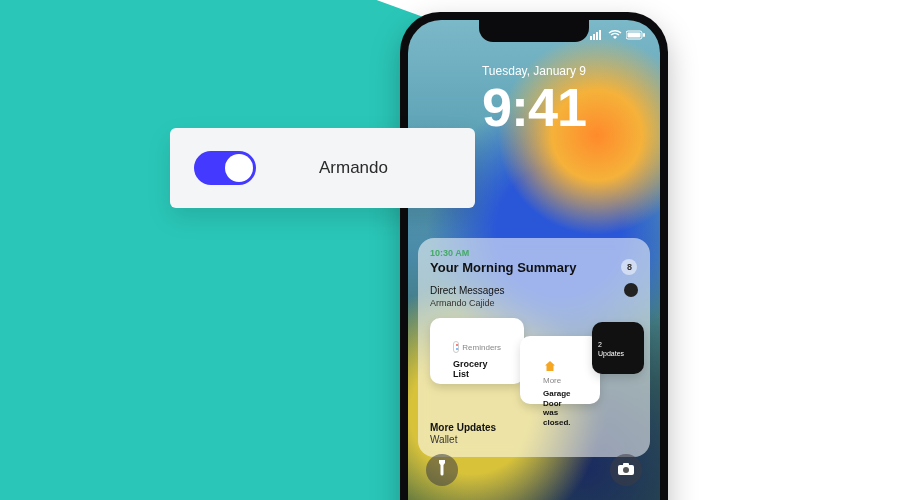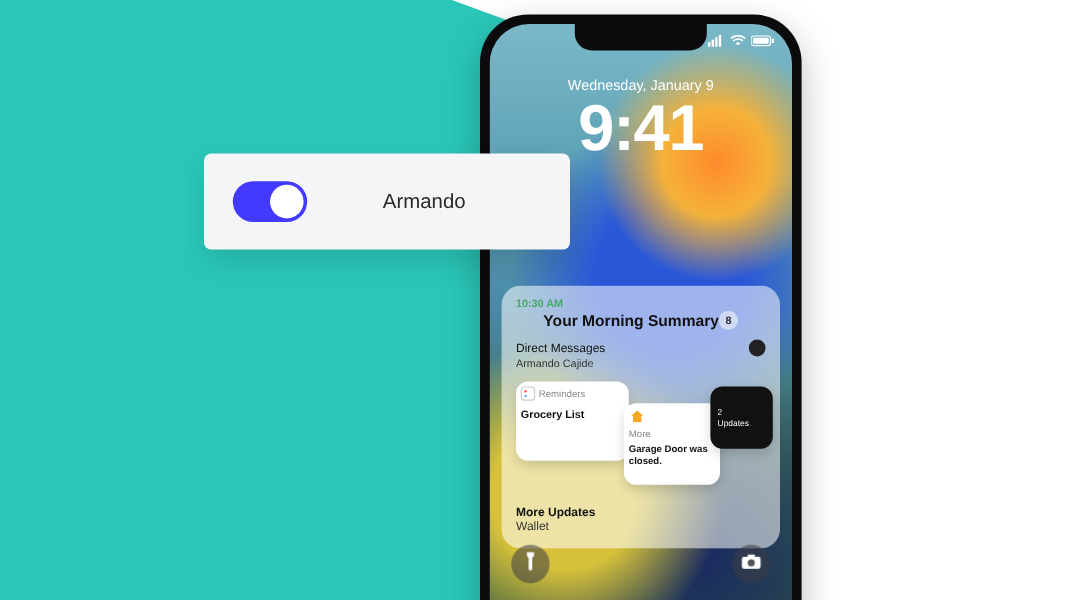--- a/index.html
+++ b/index.html
@@ -117,38 +117,38 @@
     left: 10px; right: 10px;
     top: 218px;
     background: rgba(255,255,255,0.55);
     backdrop-filter: blur(6px);
     border-radius: 16px;
     padding: 10px 12px 12px;
     z-index: 3;
     color: #111;
   }
   .summary-time { font-size: 9px; color: #4a6; font-weight: 600; }
-  .summary-title { font-size: 13px; font-weight: 700; margin-top: 1px; display:flex; justify-content: center; align-items:center;}
+  .summary-title { font-size: 13px; font-weight: 700; margin-top: 1px; display:flex; justify-content: flex-start; align-items:center;gap:45px;}
   .summary-count {
     width: 16px; height: 16px; border-radius: 50%;
     background: rgba(255,255,255,0.5);
     font-size: 9px; display:flex; align-items:center; justify-content:center;
     color:#333;
   }
   .dm-title { font-size: 10px; font-weight: 400; margin-top: 8px; display:flex; justify-content:space-between; align-items:center;}
   .dm-sender { font-size: 9px; color:#333; margin-top:1px; }
   .avatar-dot { width:14px;height:14px;border-radius:50%;background:#222; }
 
   .tiles { position: relative; margin-top: 10px; height: 90px; }
   .tile {
     position: absolute;
     background: #fff;
     border-radius: 10px;
     box-shadow: 0 4px 10px rgba(0,0,0,0.15);
-    padding: 4px;
+    padding: 23px;
   }
   .tile.reminders { left: 0; top: 0; width: 94px; height: 66px; }
   .tile.home { left: 90px; top: 18px; width: 80px; height: 68px; z-index:2;}
   .tile.dark { left: 162px; top: 4px; width: 52px; height: 52px; background:#111; color:#fff; z-index:3; font-size:7px; display:flex; flex-direction:column; justify-content:center; gap:2px; padding:6px;}
   .tile .tile-label { font-size: 8px; color:#888; display:flex; align-items:center; gap:3px;}
   .tile .tile-text { font-size: 9px; font-weight:700; color:#111; margin-top:6px;}
   .home .tile-text { font-size: 8px; font-weight:600; margin-top:4px; line-height:1.2;}
   .home .home-icon { width:14px;height:14px;border-radius:4px;background:#fff;display:flex;align-items:center;justify-content:center;}
   .home .house { width:10px;height:10px;background:#f5a623;clip-path:polygon(50% 0,100% 45%,85% 45%,85% 100%,15% 100%,15% 45%,0 45%);}
   .reminders .rem-icon{ width:12px;height:12px;border-radius:3px;background:#fff;border:1px solid #ccc;position:relative;}
@@ -199,21 +199,21 @@
         </span>
         <span>
           <svg width="20" height="10" viewBox="0 0 20 10">
               <rect x="0" y="1" width="16" height="8" rx="2" fill="none" stroke="#fff" stroke-width="1"></rect>
               <rect x="1.5" y="2.5" width="13" height="5" rx="1" fill="#fff"></rect>
               <rect x="17" y="3" width="2" height="4" rx="1" fill="#fff"></rect>
             </svg>
         </span>
       </div>
 
-      <div class="date-line">Wednesday, January 9</div>
+      <div class="date-line">Tuesday, January 9</div>
       <div class="clock">9:41</div>
 
       <div class="summary-card">
         <div class="summary-time">10:30 AM</div>
         <div class="summary-title">
           <span>Your Morning Summary</span>
           <span class="summary-count">8</span>
         </div>
         <div class="dm-title">
           <span>Direct Messages</span>

